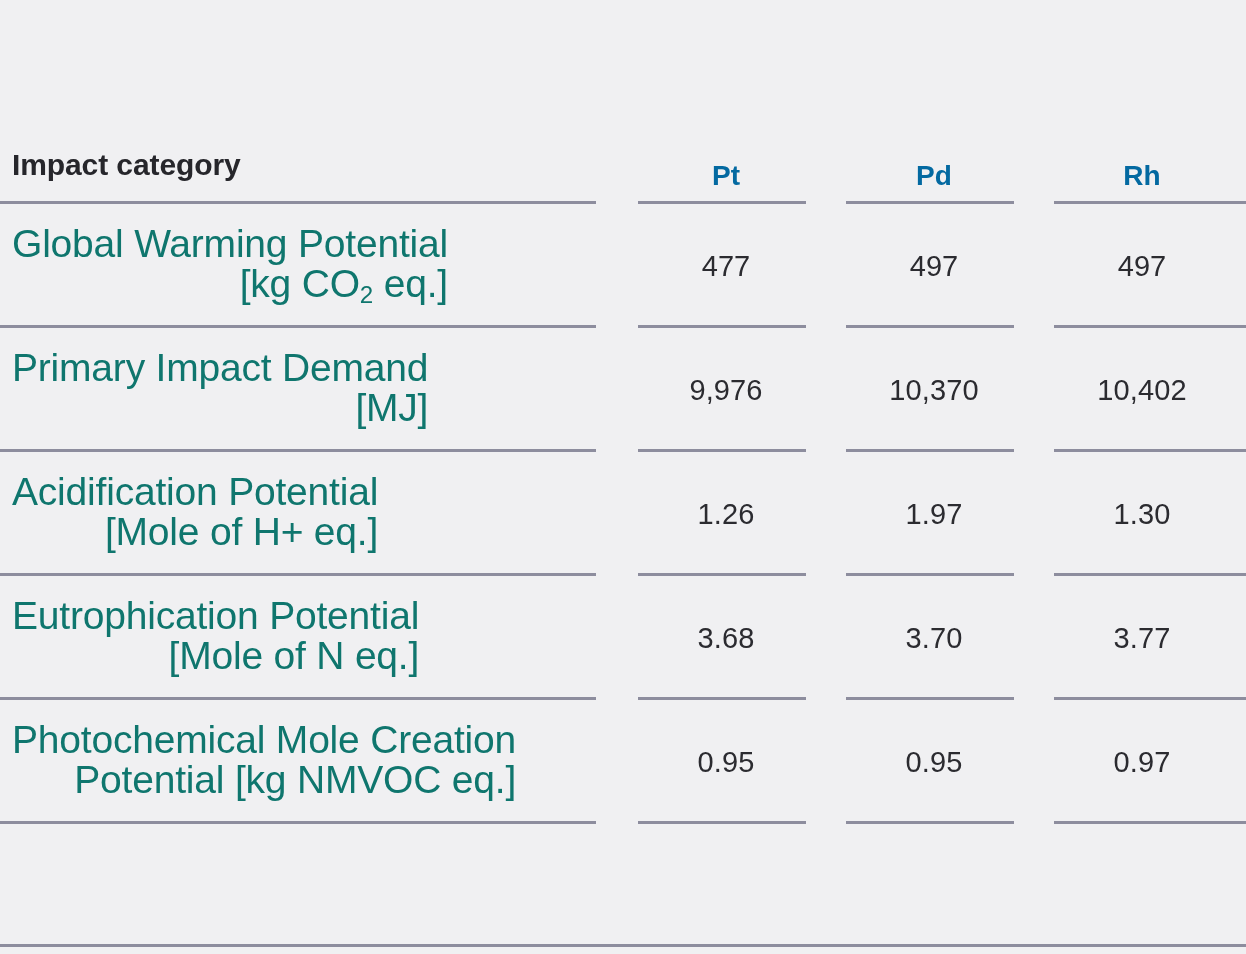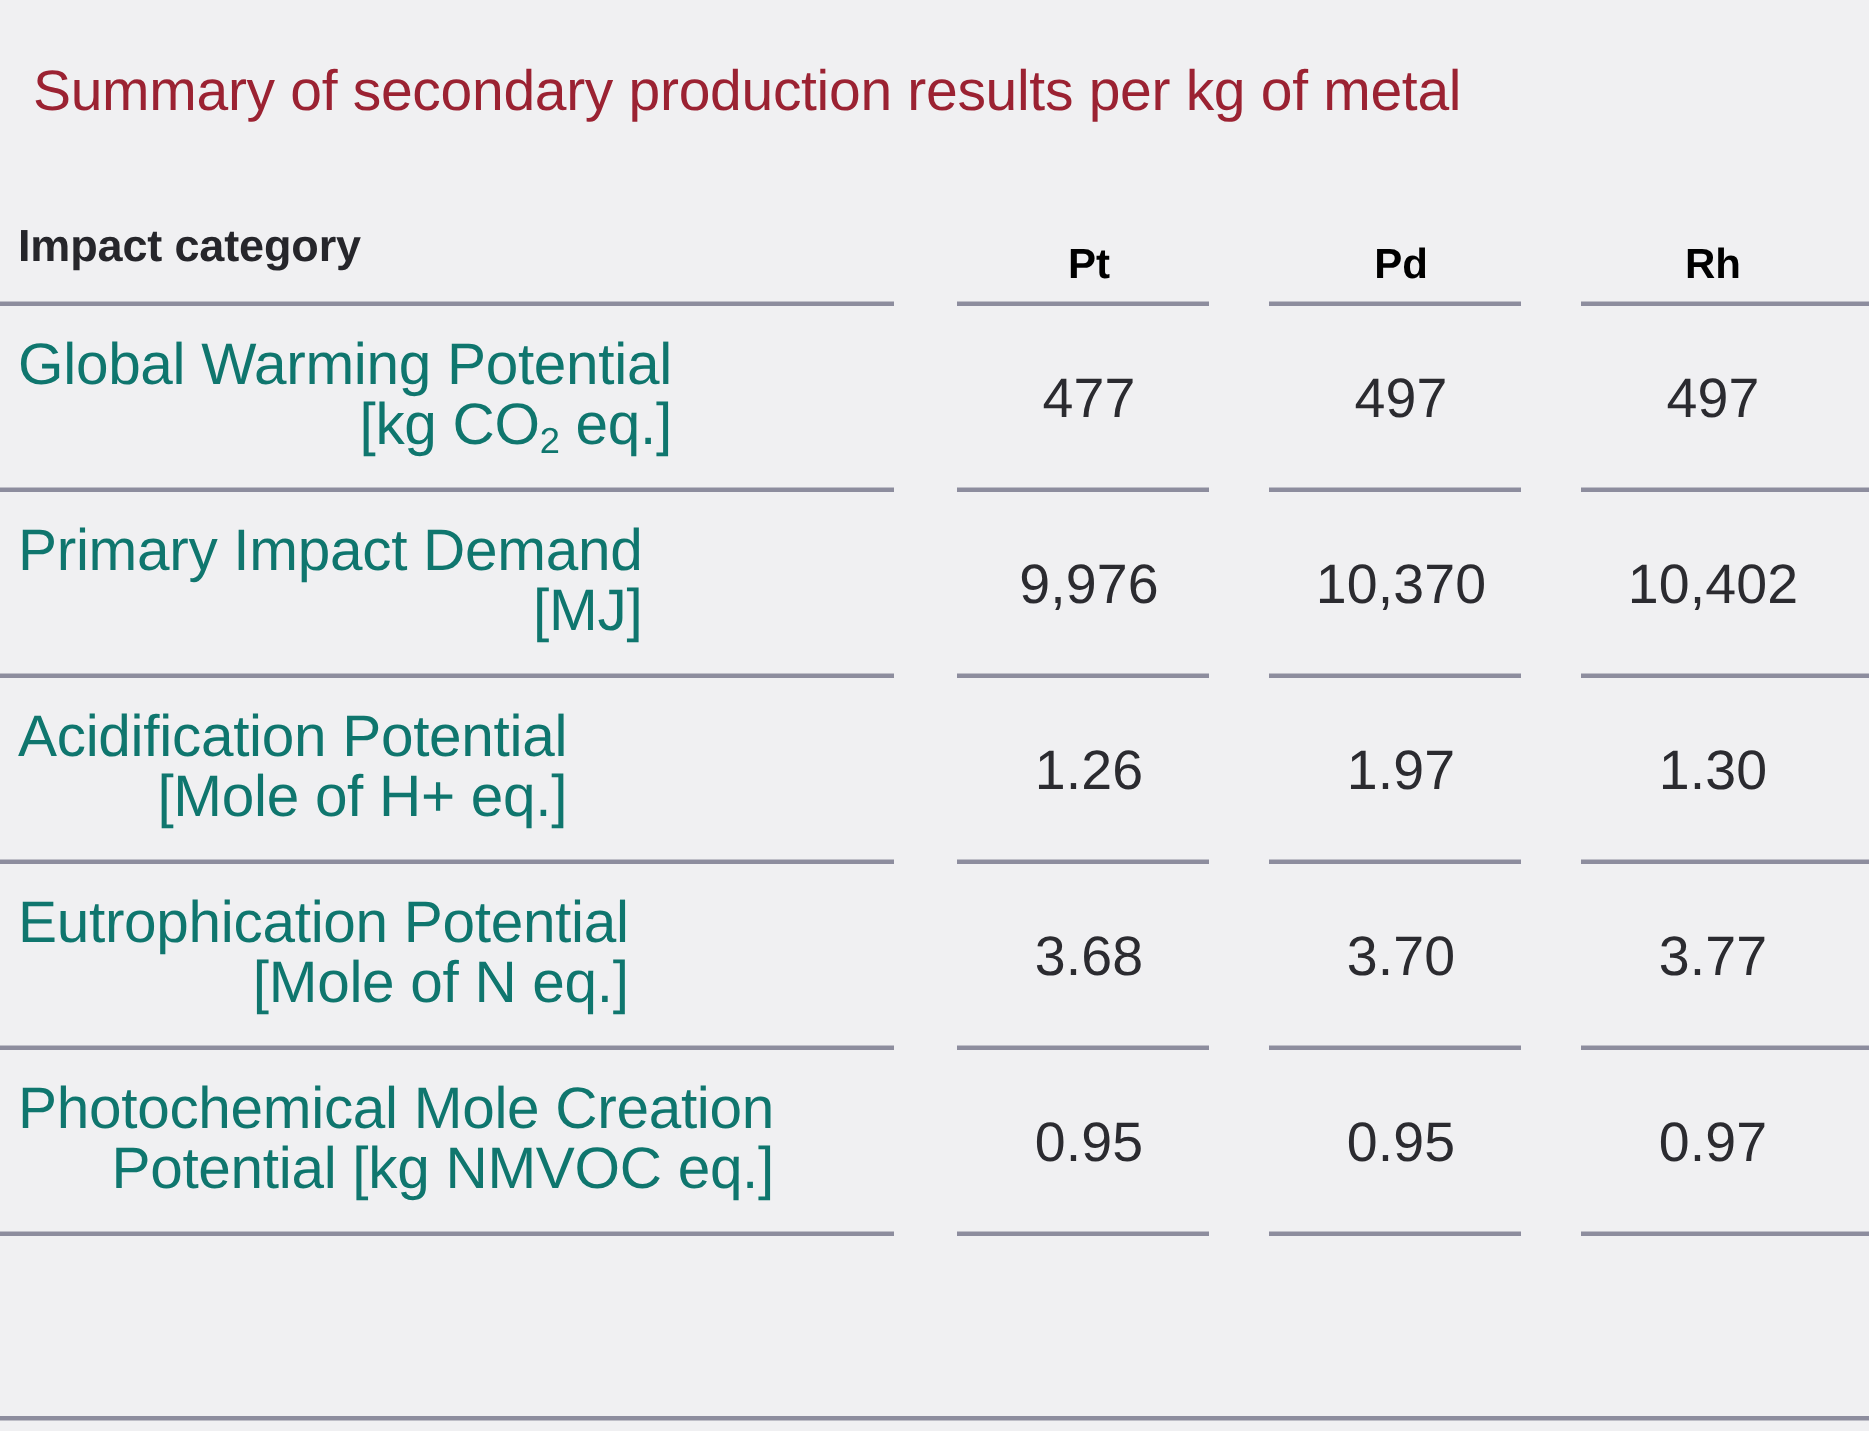--- a/index.html
+++ b/index.html
@@ -83,61 +83,60 @@
   .hdr .cat .cellwrap { align-items: center; padding-bottom: 0; }
   .hdr-cat-text {
     font-size: 30px;
     font-weight: bold;
     color: #26262b;
     letter-spacing: -0.1px;
   }
   .hdr-num-text {
     font-size: 28px;
     font-weight: bold;
-    color: #000000;
+    color: #0369a1;
   }
 
   
   .row .cellwrap { height: 124px; }
   .row.short .cellwrap { height: 100px; }
 
   .cat-text {
     font-size: 39px;
     line-height: 40px;
     color: #0f766e;
     letter-spacing: -0.2px;
   }
   .cat-text sub {
     font-size: 0.62em;
     vertical-align: baseline;
     position: relative;
     top: 0.28em;
   }
   .num-text {
-    font-size: 37px;
+    font-size: 29px;
     color: #2b2b30;
     letter-spacing: 0.1px;
   }
 
   
   .bottom-rule {
     position: absolute;
     left: 0;
     top: 944px;
     width: 1246px;
     height: 3px;
     background: #8d8d9e;
   }
 </style>
 </head>
 <body>
 
 <div class="page">
 
-  <div class="title">Summary of secondary production results per kg of metal</div>
 
   <table class="table">
     <colgroup>
       <col class="c-cat">
       <col class="c-num">
       <col class="c-num">
       <col class="c-num">
     </colgroup>
     <thead>
       <tr class="hdr">

